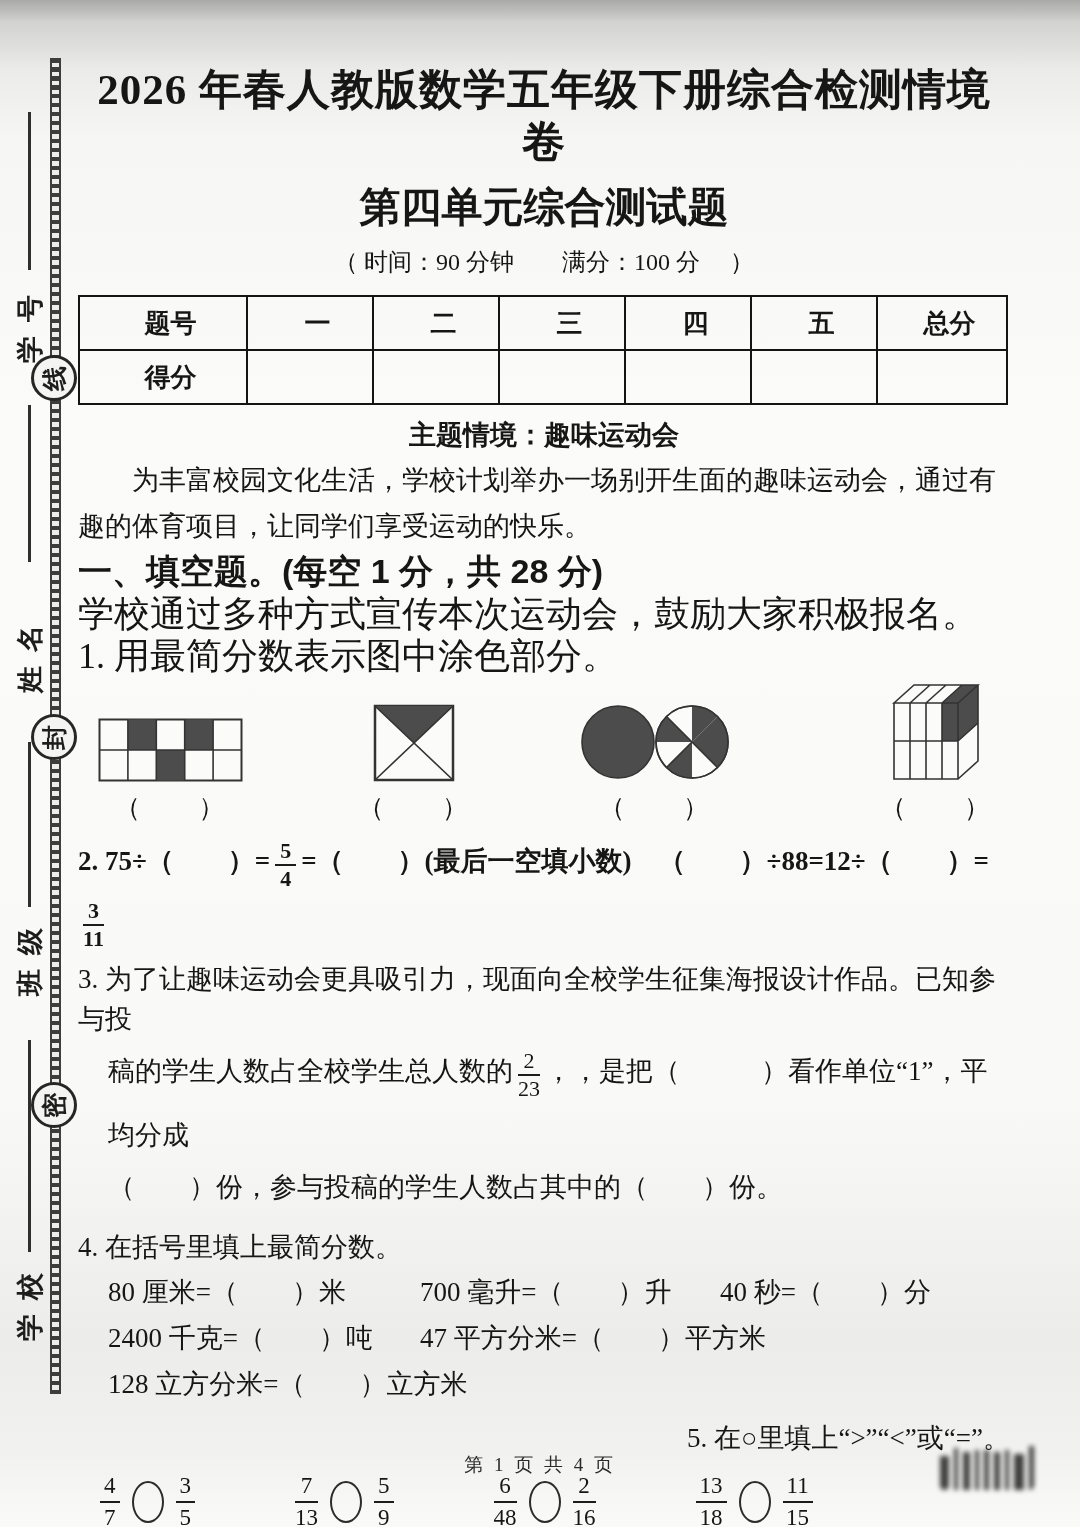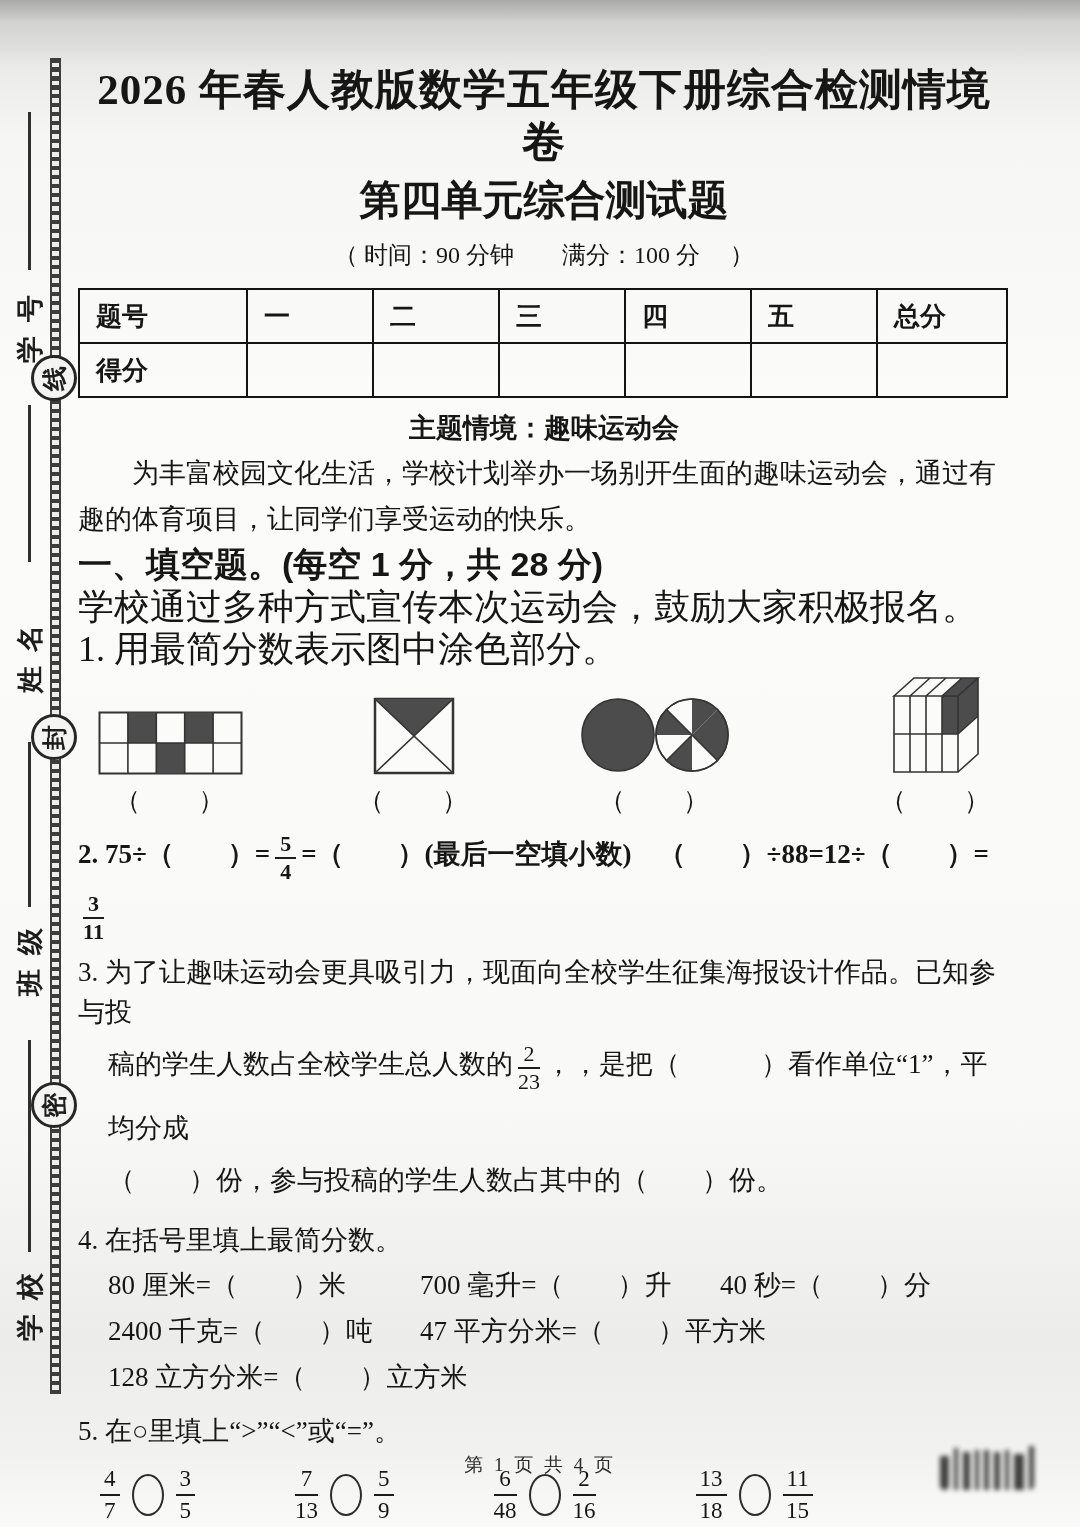--- a/index.html
+++ b/index.html
@@ -25,25 +25,25 @@
   .seal{
     position:absolute; left:31px; width:46px; height:46px; box-sizing:border-box;
     border:3px solid #262626; border-radius:50%; background:#f4f4f2; z-index:3;
     display:flex; align-items:center; justify-content:center;
   }
   .seal span{transform:rotate(-90deg); font-size:25px; font-weight:700; color:#1d1d1d;}
   .wline{position:absolute; left:28px; width:2.5px; background:#2f2f2f; z-index:1;}
   
   .content{position:absolute; left:78px; top:64px; width:932px;}
   .title1{font-size:43px; font-weight:700; text-align:center; line-height:52px; letter-spacing:1px;}
-  .title2{font-size:41px; font-weight:700; text-align:center; line-height:52px; margin-top:6px;}
+  .title2{font-size:41px; font-weight:700; text-align:center; line-height:52px; margin-top:13px;}
   .meta{font-size:24px; text-align:center; line-height:30px; margin-top:14px;}
   table.score{border-collapse:collapse; margin-top:18px; width:928px; table-layout:fixed;}
   table.score td{
-    border:2.5px solid #141414; height:50px; text-align:left; vertical-align:middle;
+    border:2.5px solid #141414; height:50px; text-align:center; vertical-align:middle;
     font-family:"Liberation Sans","DejaVu Sans",sans-serif; font-weight:700; font-size:26px;padding-left:16px;
   }
   .theme-h{font-family:"Liberation Sans","DejaVu Sans",sans-serif; font-weight:700;
     font-size:27px; text-align:center; margin-top:14px; line-height:32px;}
   .intro{font-size:27px; line-height:46px; text-indent:2em; margin-top:6px;}
   .sec-h{font-family:"Liberation Sans","DejaVu Sans",sans-serif; font-weight:700;
     font-size:34px; margin-top:4px; line-height:36px;}
   .tline{font-size:36px; line-height:34px; margin-top:8px;}
   
   .figs{display:flex; align-items:flex-end; margin-top:6px;}
@@ -56,21 +56,21 @@
   .frac .num{display:block; border-bottom:2px solid #1c1c1c; padding:0 5px 1px;}
   .frac .den{display:block; padding-top:1px;}
   .q2{font-size:27px; margin-top:6px; line-height:60px;font-weight:bold;}
   .q3l1{font-size:27px; margin-top:8px; line-height:40px;}
   .q3l2{font-size:27px; padding-left:30px; line-height:64px;}
   .q3l3{font-size:27px; padding-left:30px; line-height:40px;}
   .q4h{font-size:27px; margin-top:22px; line-height:36px;}
   .q4r{font-size:27px; padding-left:30px; margin-top:8px; line-height:38px;}
   .q4r .c1{display:inline-block; width:312px;}
   .q4r .c2{display:inline-block; width:300px;}
-  .q5h{font-size:27px; margin-top:16px; line-height:38px;}
+  .q5h{font-size:27px; margin-top:16px; line-height:38px;text-align:right;}
   .q5row{display:flex; align-items:center; padding-left:22px; margin-top:12px; height:66px;}
   .q5g{display:flex; align-items:center;}
   .q5g + .q5g{margin-left:100px;}
   .bfrac{display:inline-block; text-align:center; line-height:1.15; font-size:23px;}
   .bfrac .num{display:block; border-bottom:2px solid #1c1c1c; padding:0 4px 2px;}
   .bfrac .den{display:block; padding-top:2px;}
   .cmp{display:inline-block; width:28px; height:38px; border:2px solid #2c2c2c;
        border-radius:50%; margin:0 12px; background:transparent;}
   .footer{position:absolute; left:0; top:1452px; width:100%; text-align:center;
           font-size:19px; letter-spacing:3px; color:#2a2a2a;}

